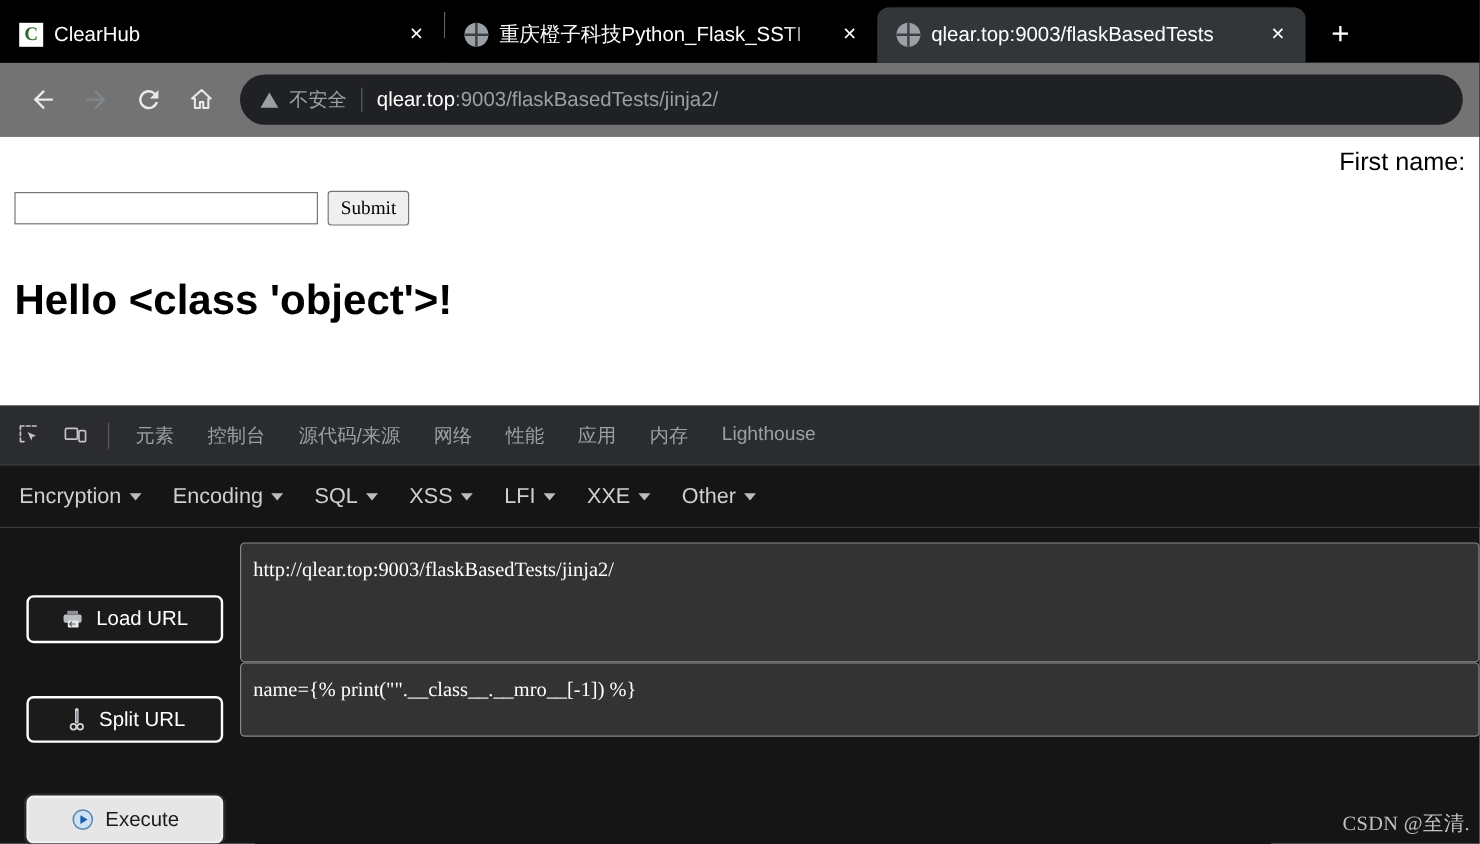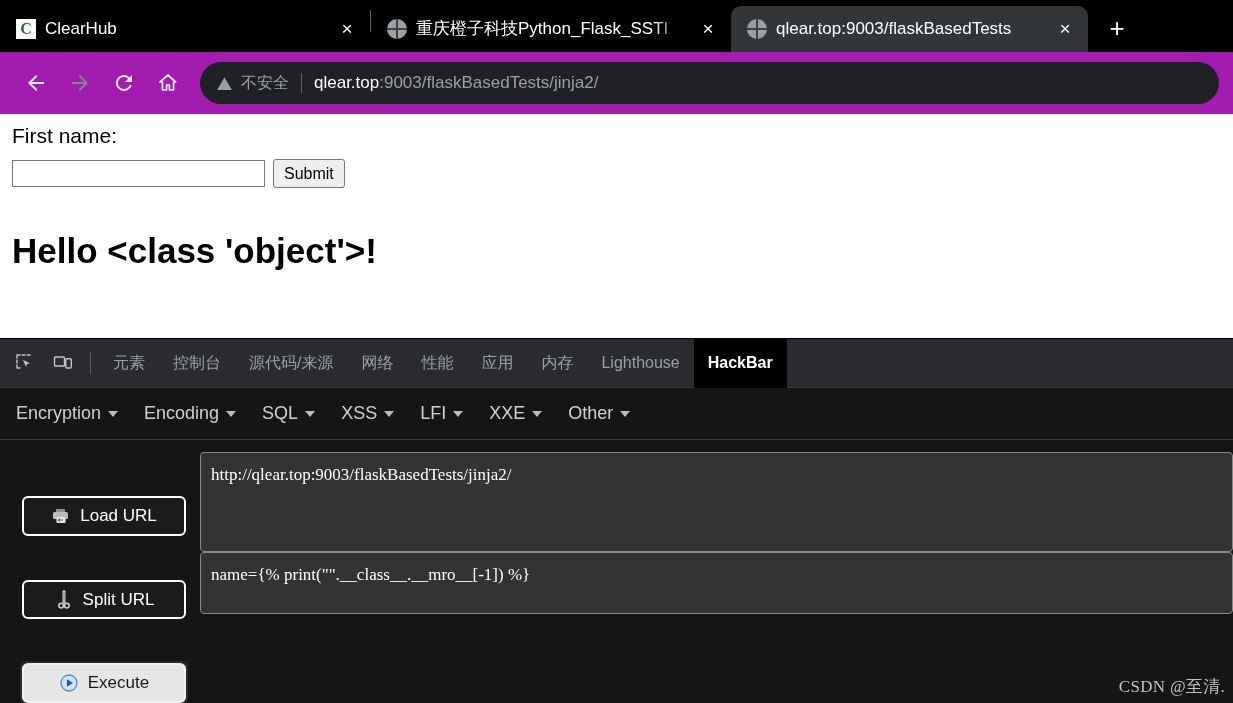--- a/index.html
+++ b/index.html
@@ -60,21 +60,21 @@
     font-family: "Liberation Sans", sans-serif;
   }
   .newtab {
     width: 46px; height: 40px; margin-left: 6px; margin-bottom: 4px;
     color: #ffffff; font-size: 26px; line-height: 40px; text-align: center;
     font-weight: 300;
   }
 
   
   .toolbar {
-    height: 62px; background: #a21caf; display: flex; align-items: center;
+    height: 62px; background: #737373; display: flex; align-items: center;
     padding: 0 14px; gap: 0; flex: 0 0 62px;
   }
   .navbtn {
     width: 44px; height: 44px; display: flex; align-items: center;
     justify-content: center; flex: 0 0 44px;
   }
   .navbtn svg { display: block; }
 
   .omnibox {
     flex: 1 1 auto; height: 42px; background: #202124; border-radius: 21px;
@@ -88,31 +88,31 @@
   }
   .url { font-size: 17px; white-space: nowrap; color: #9aa0a6; }
   .url .host { color: #ffffff; }
 
   
   .viewport {
     background: #ffffff; flex: 0 0 224px; height: 224px;
     padding: 10px 12px 0 12px; overflow: hidden;
     font-family: "Liberation Sans", sans-serif;
   }
-  .p-label { font-size: 21px; color: #000; margin-bottom: 11px; }
+  .p-label { font-size: 21px; color: #000; margin-bottom: 11px; text-align: right; }
   .form-row { display: flex; align-items: center; gap: 8px; }
   .p-input {
     width: 253px; height: 27px; border: 1px solid #767676;
     background: #ffffff; font-size: 14px; padding: 0 3px;
     font-family: "Liberation Sans", sans-serif; color: #000;
   }
   .p-submit {
     height: 29px; padding: 0 10px; background: #efefef;
     border: 1px solid #767676; border-radius: 3px;
-    font-size: 16px; color: #000; font-family: Liberation Sans, sans-serif;
+    font-size: 16px; color: #000; font-family: Liberation Serif, serif;
   }
   .p-heading {
     font-size: 35px; font-weight: bold; color: #000; margin-top: 43px;
   }
 
   
   .devtools {
     flex: 1 1 auto; background: #ffffff; display: flex; flex-direction: column;
     border-top: 1px solid #000; min-height: 0; position: relative;
   }
@@ -286,21 +286,20 @@
       <div class="dt-vsep"></div>
 
       <div class="dt-tab">元素</div>
       <div class="dt-tab">控制台</div>
       <div class="dt-tab">源代码/来源</div>
       <div class="dt-tab">网络</div>
       <div class="dt-tab">性能</div>
       <div class="dt-tab">应用</div>
       <div class="dt-tab">内存</div>
       <div class="dt-tab">Lighthouse</div>
-      <div class="dt-tab sel">HackBar</div>
     </div>
 
     <div class="hb">
 
       <div class="hb-menubar">
         <div class="hb-menu">
           <span>Encryption</span>
           <span class="caret"></span>
         </div>
         <div class="hb-menu">

